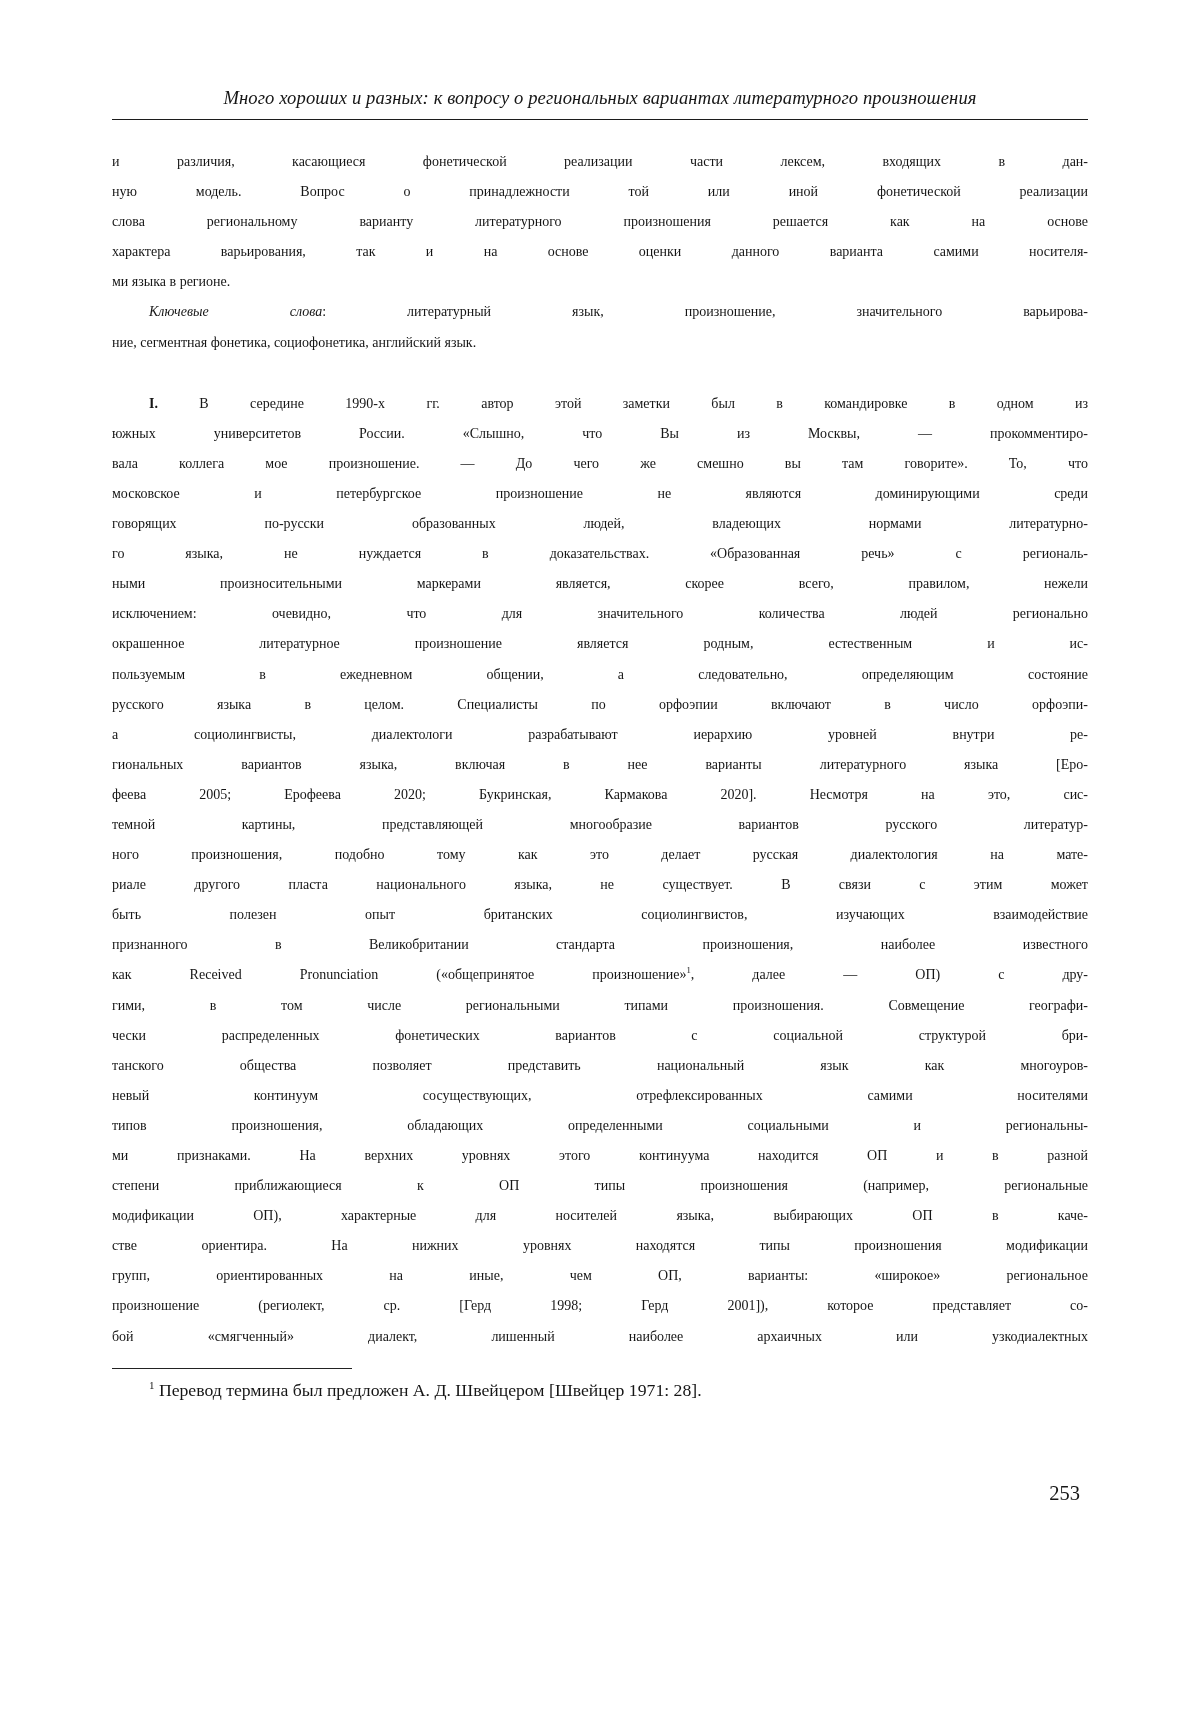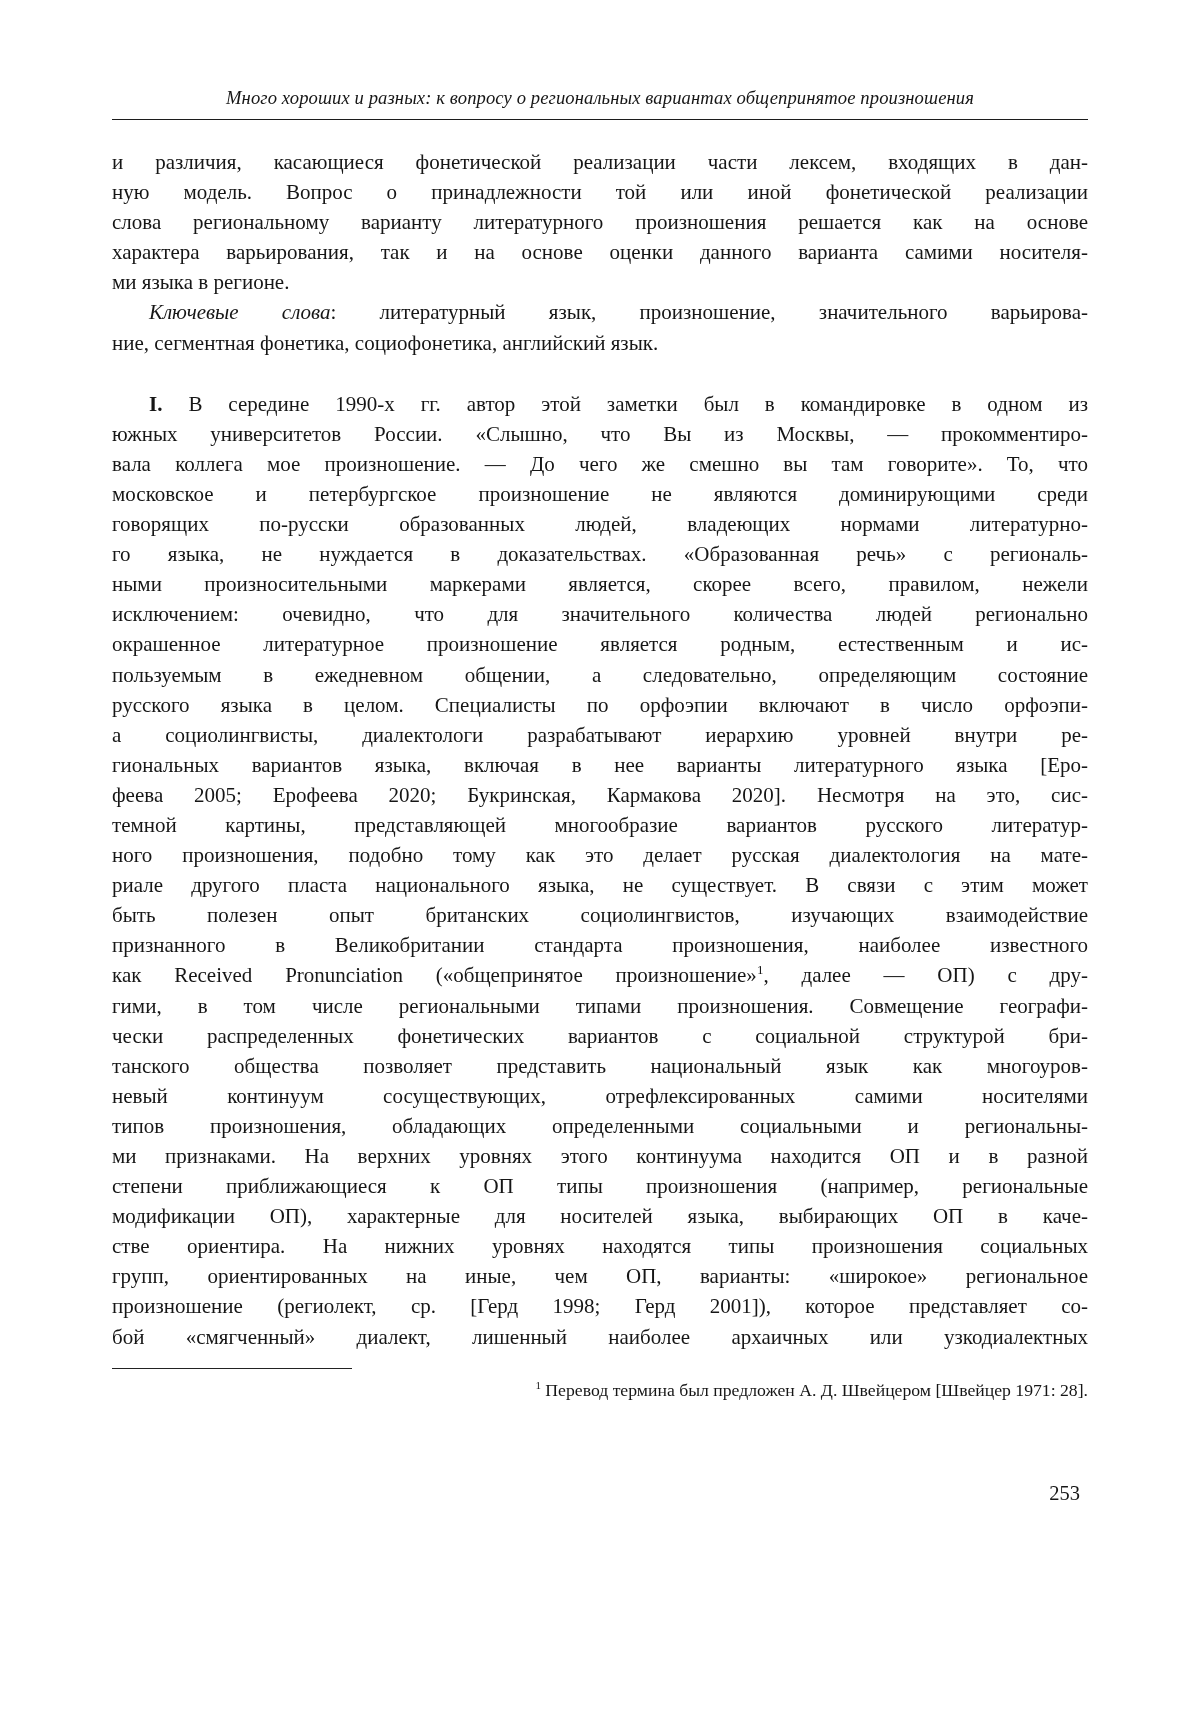--- a/index.html
+++ b/index.html
@@ -22,21 +22,21 @@
     line-height: 24px;
     padding-bottom: 9px;
     letter-spacing: 0.1px;
   }
   .head-rule {
     border: none;
     border-top: 1.7px solid #1c1c1c;
     margin: 0 0 27px 0;
   }
   .textblock {
-    font-size: 21px;
+    font-size: 14px;
     line-height: 30.1px;
   }
   .line {
     text-align: justify;
     text-align-last: justify;
     white-space: normal;
   }
   .line.lastline { text-align-last: left; }
   .line.indent { text-indent: 37px; }
   .para-gap { height: 31px; }
@@ -51,35 +51,35 @@
   .fn-rule {
     border: none;
     border-top: 1.4px solid #222222;
     width: 240px;
     margin: 0 0 9px 0;
   }
   .footnote {
     font-size: 17.7px;
     line-height: 25px;
     text-indent: 37px;
-    text-align: right;
+    text-align: left;
   }
   .page-number {
     position: absolute;
     right: 120px;
     top: 1482px;
     font-size: 20.5px;
   }
 </style>
 </head>
 <body>
 
 <div class="page">
 
-  <div class="running-head">Много хороших и разных: к вопросу о региональных вариантах общепринятое произношения</div>
+  <div class="running-head">Много хороших и разных: к вопросу о региональных вариантах литературного произношения</div>
   <hr class="head-rule">
 
   <div class="textblock">
 
     <div class="line">и различия, касающиеся фонетической реализации части лексем, входящих в дан-</div>
     <div class="line">ную модель. Вопрос о принадлежности той или иной фонетической реализации</div>
     <div class="line">слова региональному варианту литературного произношения решается как на основе</div>
     <div class="line">характера варьирования, так и на основе оценки данного варианта самими носителя-</div>
     <div class="line lastline">ми языка в регионе.</div>
 
@@ -109,21 +109,21 @@
     <div class="line">признанного в Великобритании стандарта произношения, наиболее известного</div>
     <div class="line"><span>как Received Pronunciation («общепринятое произношение»</span><sup class="sup">1</sup><span>, далее — ОП) с дру-</span></div>
     <div class="line">гими, в том числе региональными типами произношения. Совмещение географи-</div>
     <div class="line">чески распределенных фонетических вариантов с социальной структурой бри-</div>
     <div class="line">танского общества позволяет представить национальный язык как многоуров-</div>
     <div class="line">невый континуум сосуществующих, отрефлексированных самими носителями</div>
     <div class="line">типов произношения, обладающих определенными социальными и региональны-</div>
     <div class="line">ми признаками. На верхних уровнях этого континуума находится ОП и в разной</div>
     <div class="line">степени приближающиеся к ОП типы произношения (например, региональные</div>
     <div class="line">модификации ОП), характерные для носителей языка, выбирающих ОП в каче-</div>
-    <div class="line">стве ориентира. На нижних уровнях находятся типы произношения социальных</div>
+    <div class="line">стве ориентира. На нижних уровнях находятся типы произношения модификации</div>
     <div class="line">групп, ориентированных на иные, чем ОП, варианты: «широкое» региональное</div>
     <div class="line">произношение (региолект, ср. [Герд 1998; Герд 2001]), которое представляет со-</div>
     <div class="line">бой «смягченный» диалект, лишенный наиболее архаичных или узкодиалектных</div>
 
   </div>
 
   <div class="footnote-area">
     <hr class="fn-rule">
     <div class="footnote"><sup class="sup">1</sup><span> Перевод термина был предложен А. Д. Швейцером [Швейцер 1971: 28].</span></div>
   </div>

